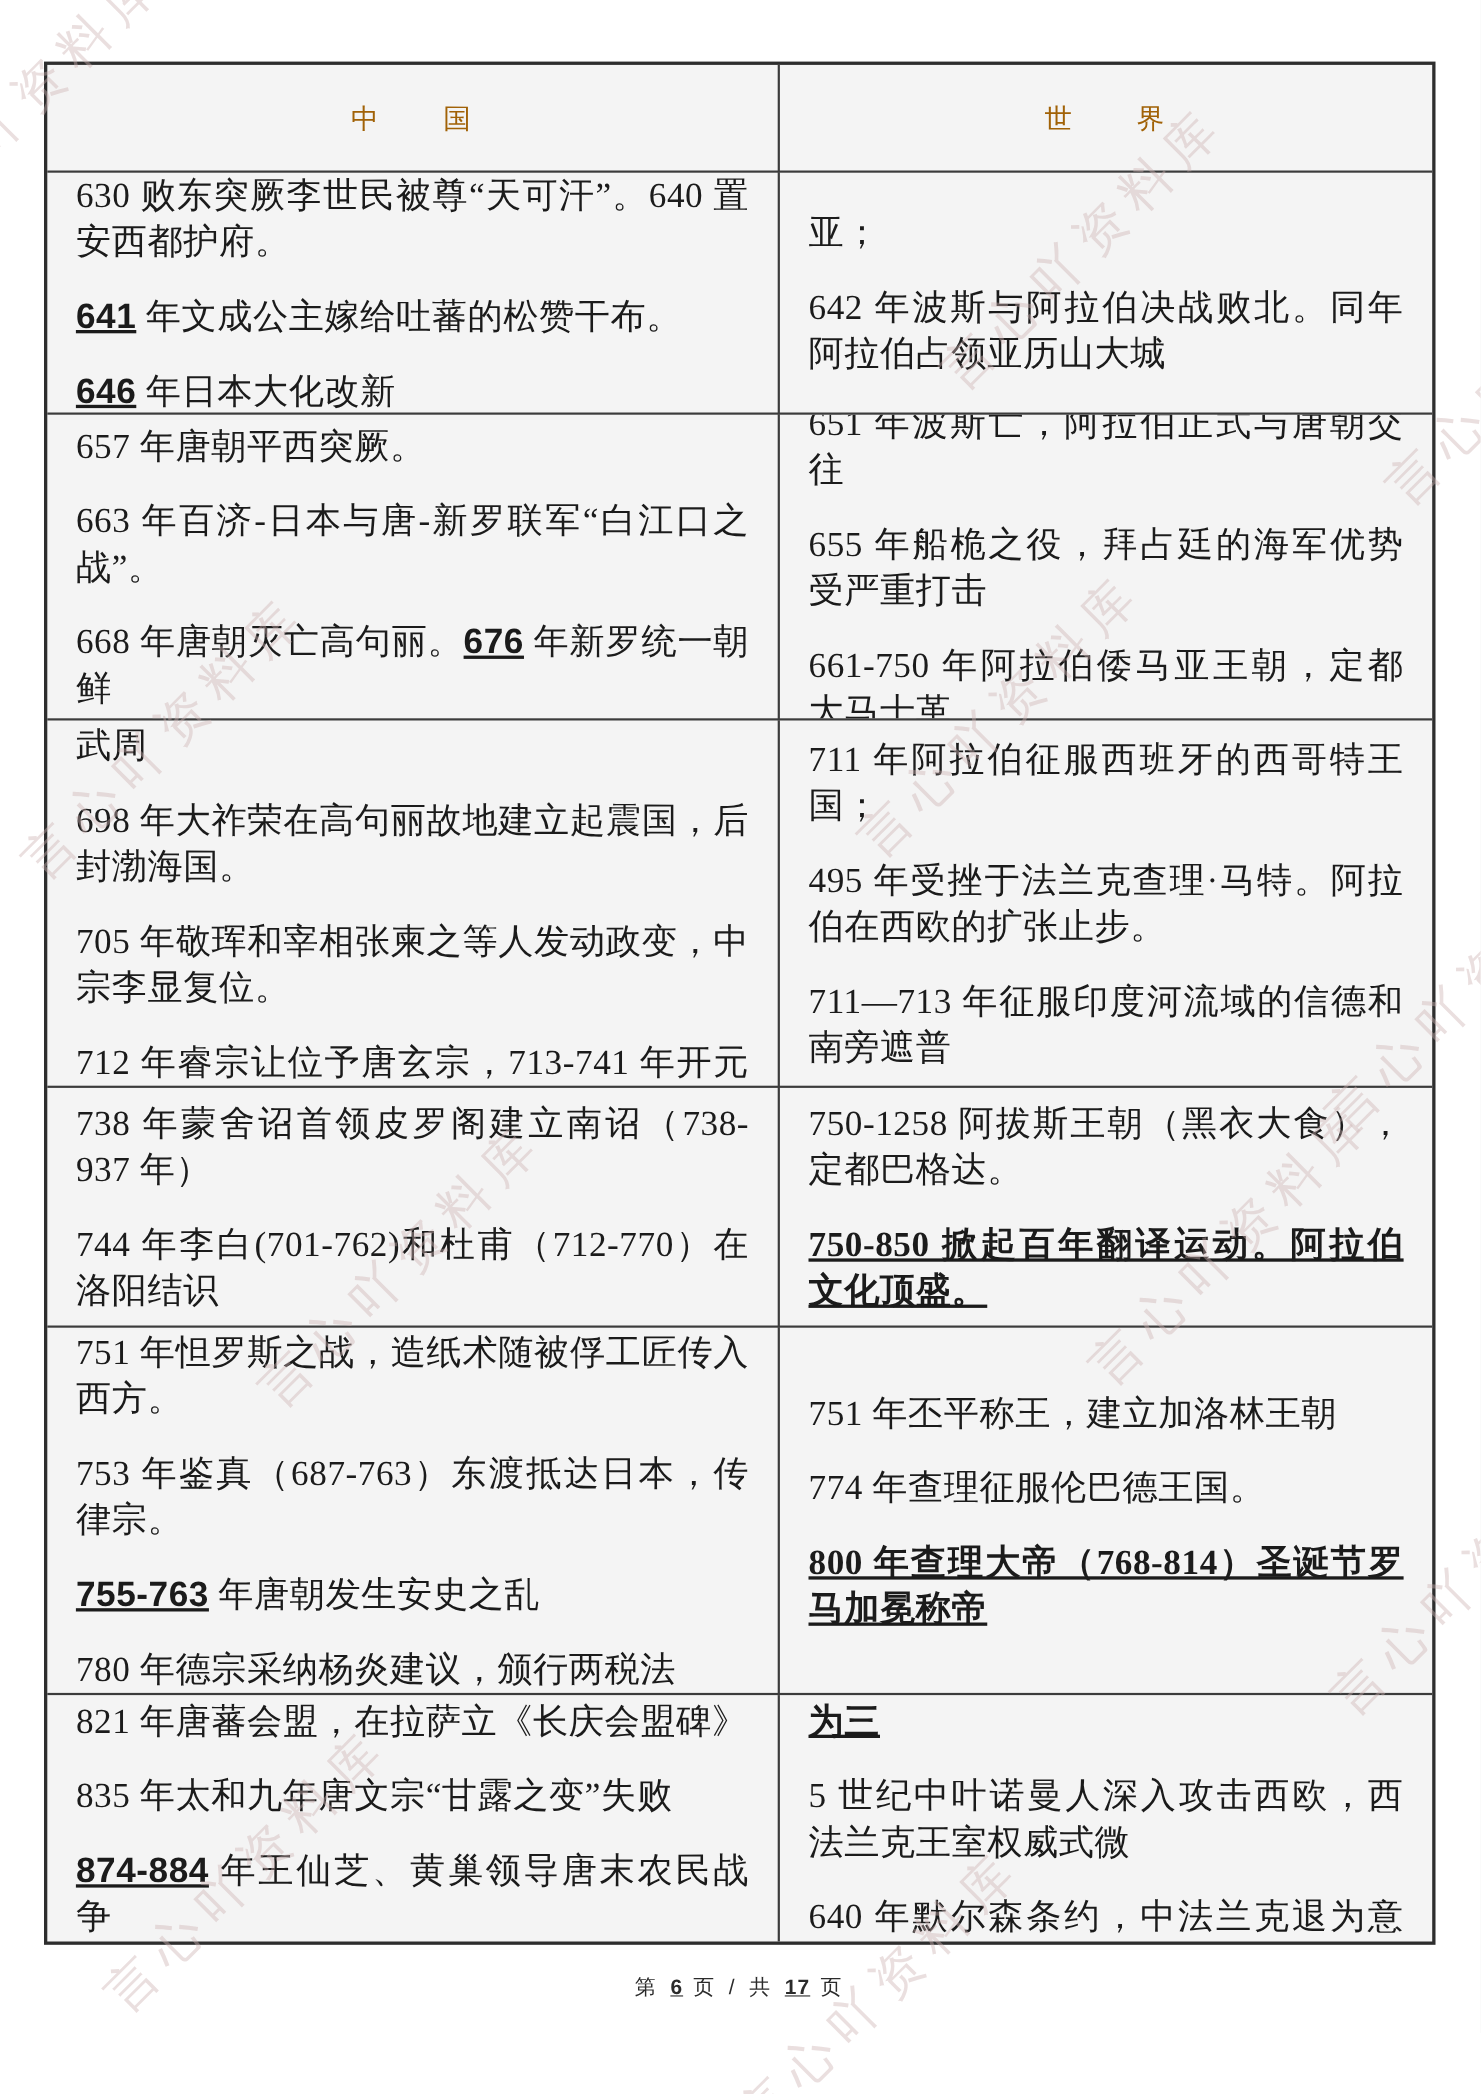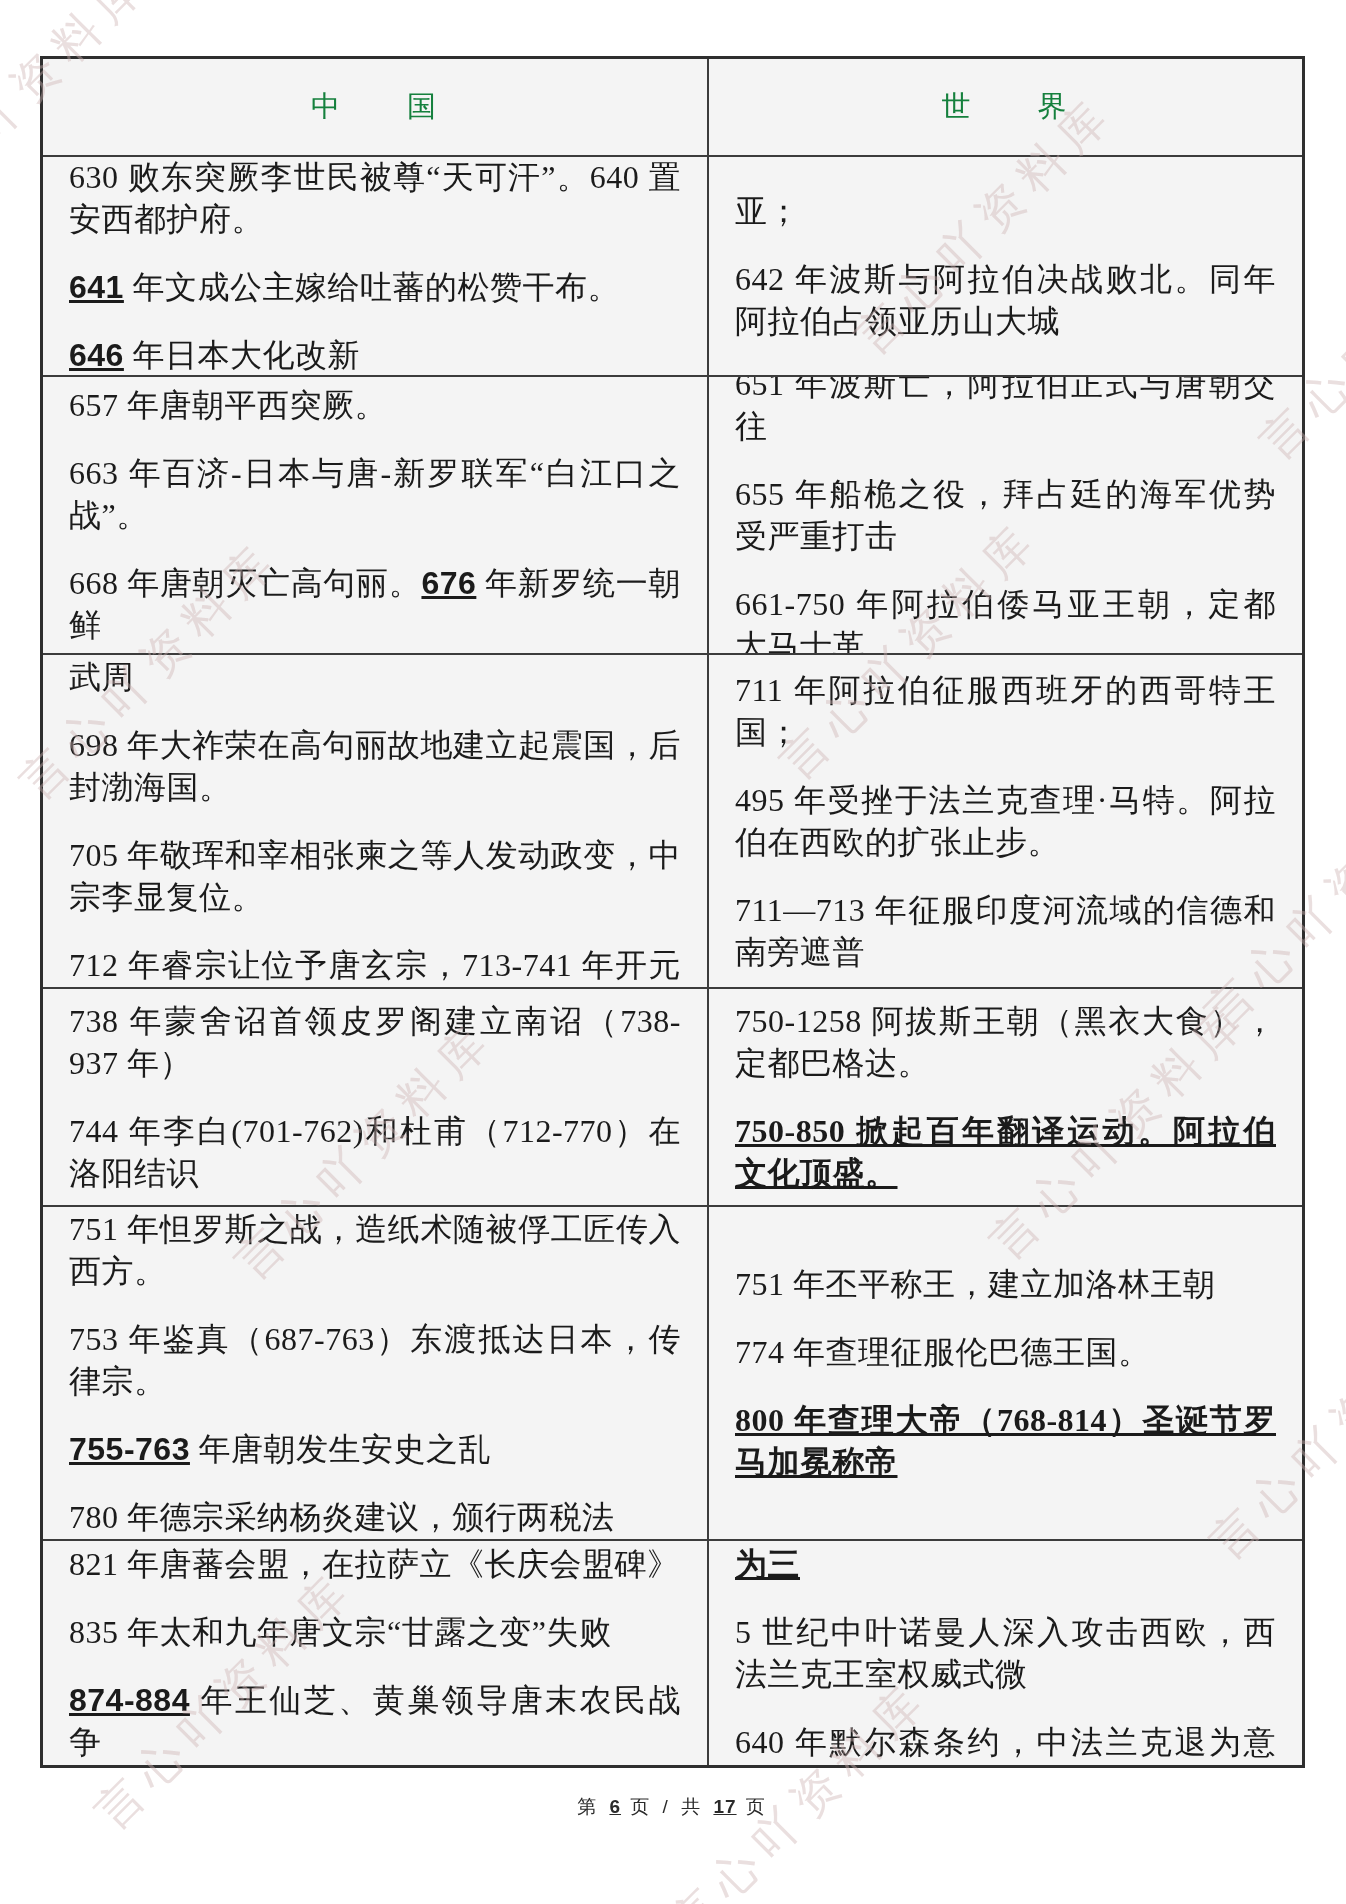--- a/index.html
+++ b/index.html
@@ -18,21 +18,21 @@
   }
   .cell{
     box-sizing:border-box;overflow:hidden;
     border-bottom:2px solid #3c3c3c;
     padding:4px 26px;display:flex;flex-direction:column;justify-content:center;
   }
   .colL{border-right:2px solid #3c3c3c;}
   .lastRow{border-bottom:none;}
   .head{align-items:center;justify-content:center;padding:0;}
   .head span{
-    font-size:29px;letter-spacing:3px;color:#15803d;
+    font-size:25px;letter-spacing:3px;color:#a16207;
     font-family:"Liberation Serif","DejaVu Serif",serif;
   }
   .cell p{
     margin:13px 0;font-size:32px;line-height:42px;
     text-align:justify;letter-spacing:0.5px;
     font-family:"Liberation Serif","DejaVu Serif",serif;
   }
   .cell p .num{font-family:"Liberation Sans","DejaVu Sans",sans-serif;}
   .b{font-weight:700;text-decoration:underline;}
   

